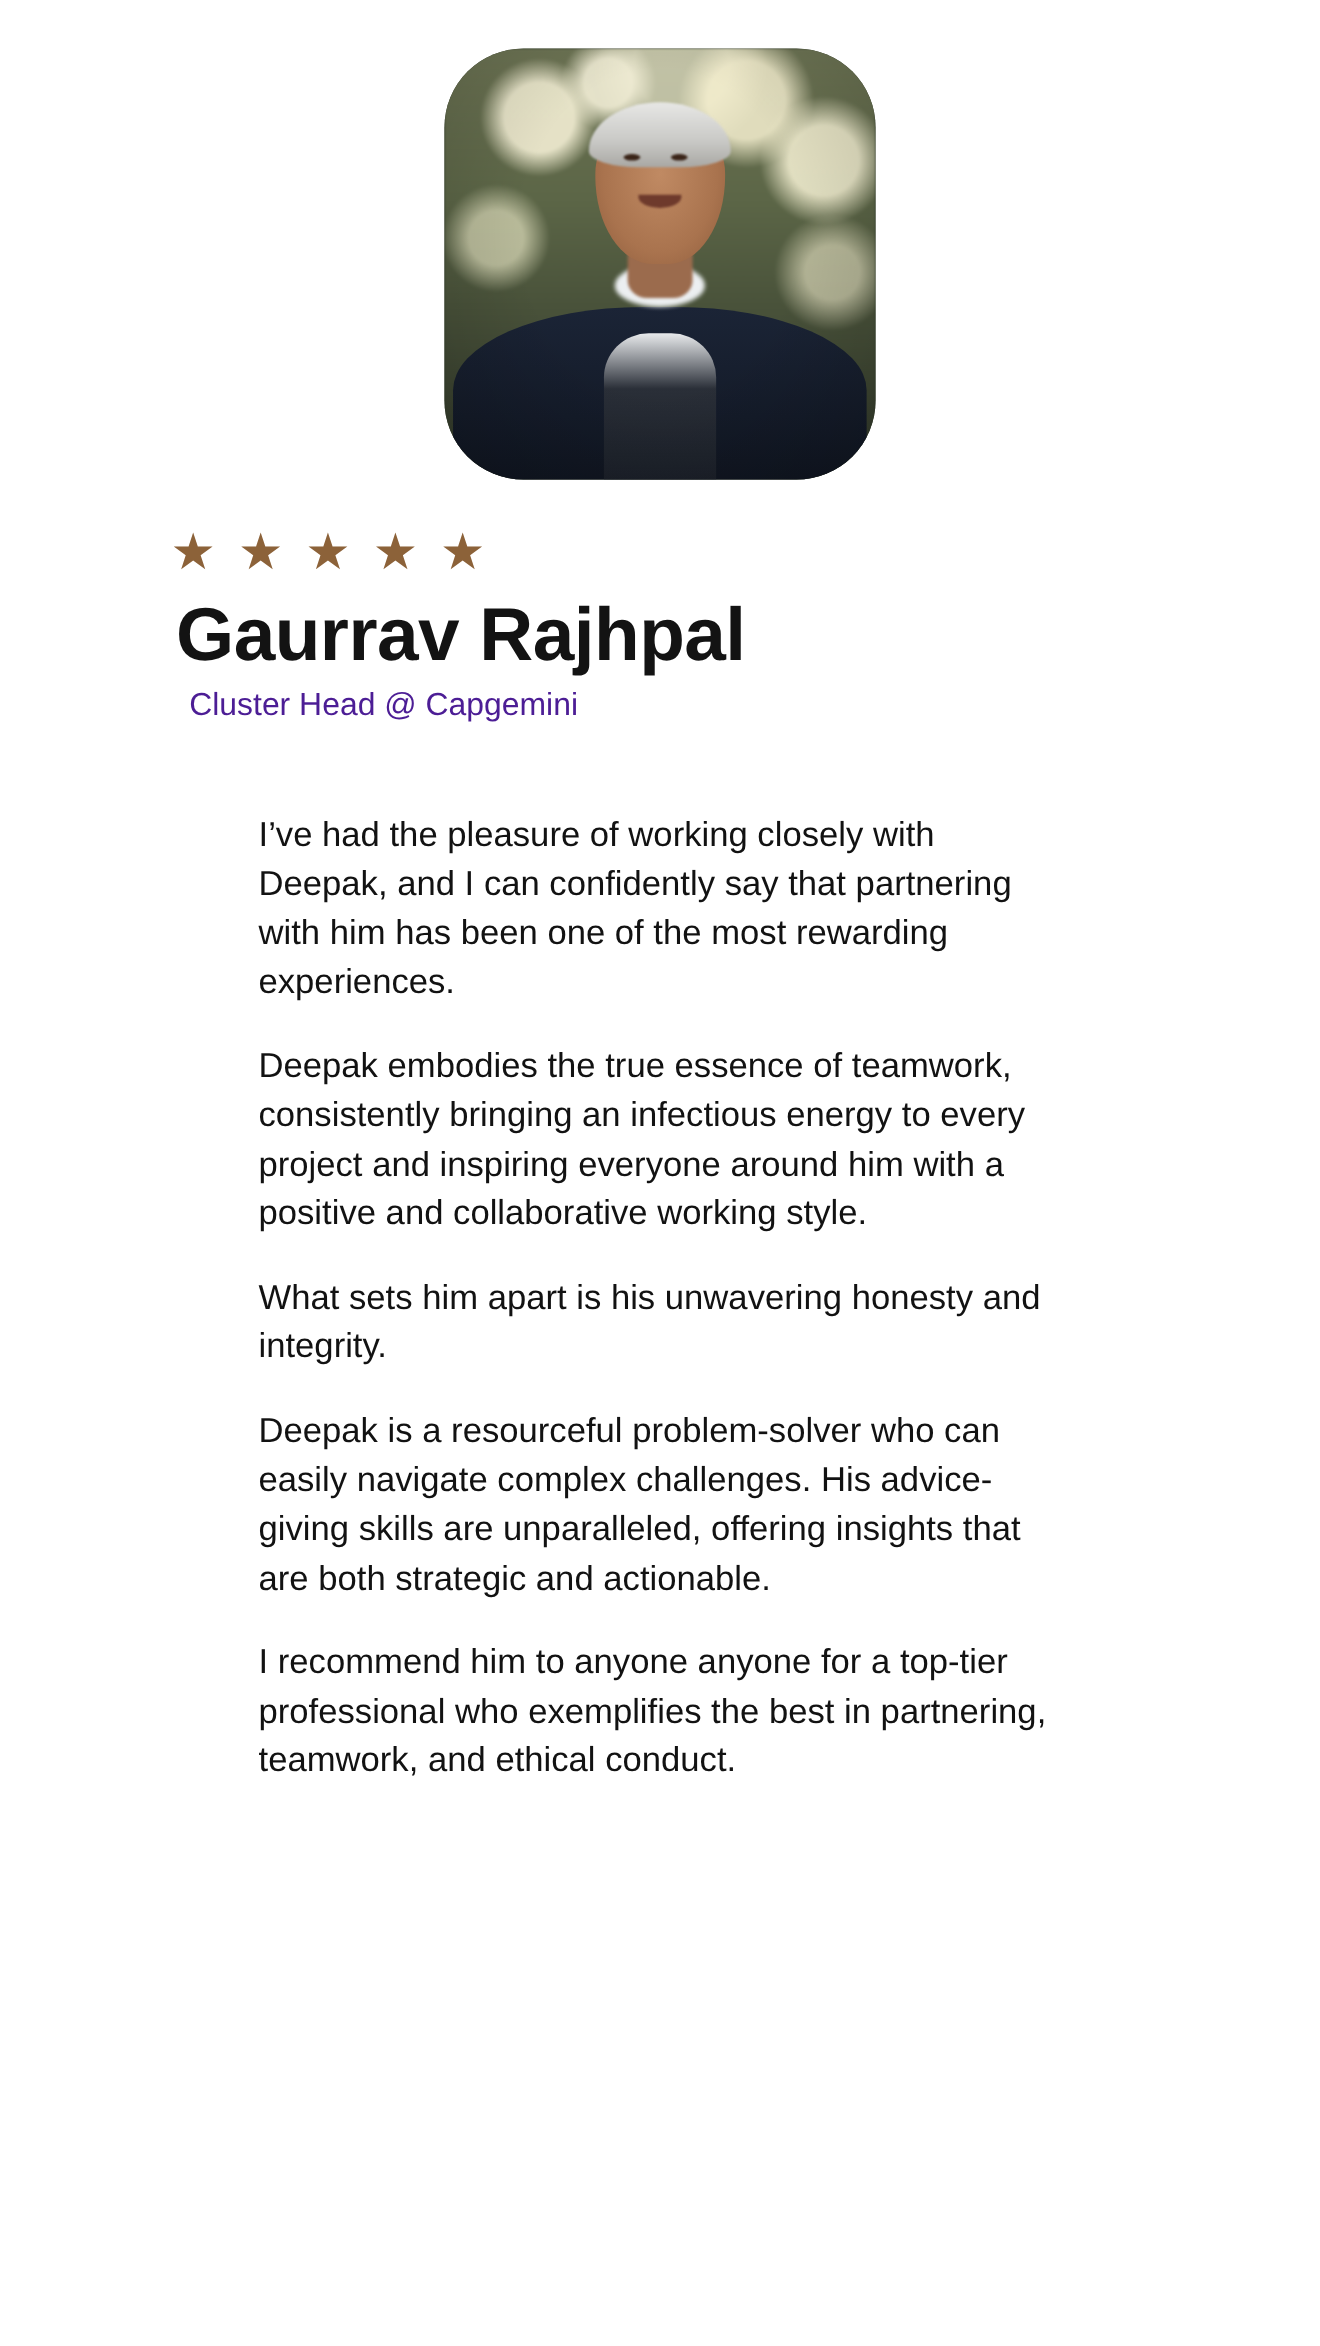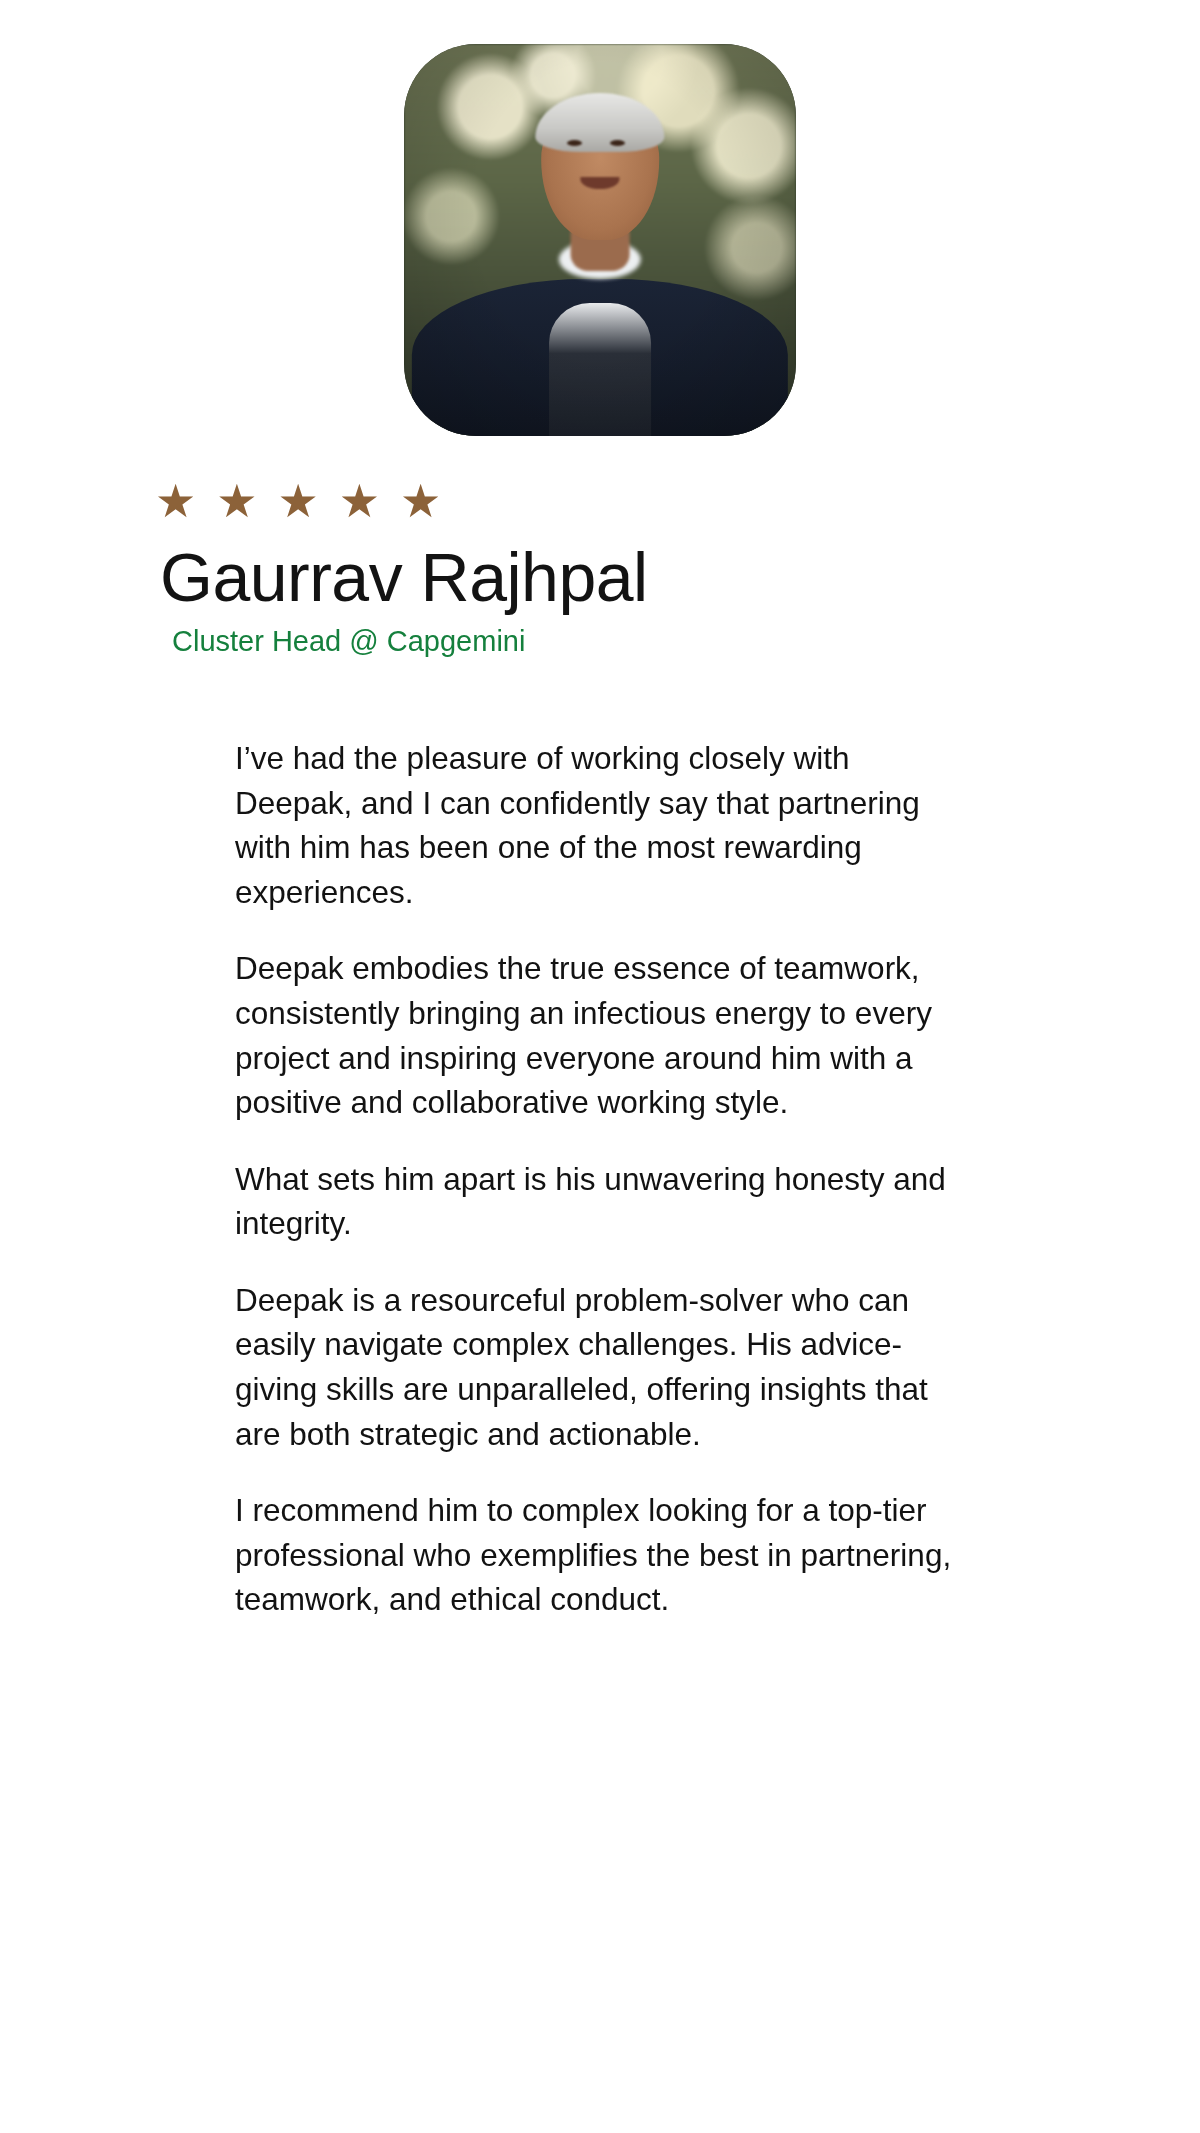--- a/index.html
+++ b/index.html
@@ -153,30 +153,30 @@
     line-height: 1;
   }
 
   
   .name {
     align-self: flex-start;
     margin-left: 110px;
     margin-top: 18px;
     font-size: 68px;
     line-height: 1.05;
-    font-weight: 400;
+    font-weight: 700;
     letter-spacing: -0.5px;
     color: #131313;
   }
   .role {
     align-self: flex-start;
     margin-left: 122px;
     margin-top: 12px;
     font-size: 29px;
-    color: #15803d;
+    color: #4c1d95;
     font-weight: 400;
   }
 
   
   .body-text {
     margin-top: 46px;
     width: 730px;
     font-size: 31.5px;
     line-height: 1.42;
     color: #121212;
@@ -213,16 +213,16 @@
   </div>
 
   <div class="name">Gaurrav Rajhpal</div>
   <div class="role">Cluster Head @ Capgemini</div>
 
   <div class="body-text">
     <p class="para">I’ve had the pleasure of working closely with Deepak, and I can confidently say that partnering with him has been one of the most rewarding experiences.</p>
     <p class="para">Deepak embodies the true essence of teamwork, consistently bringing an infectious energy to every project and inspiring everyone around him with a positive and collaborative working style.</p>
     <p class="para">What sets him apart is his unwavering honesty and integrity.</p>
     <p class="para">Deepak is a resourceful problem-solver who can easily navigate complex challenges. His advice-giving skills are unparalleled, offering insights that are both strategic and actionable.</p>
-    <p class="para">I recommend him to complex looking for a top-tier professional who exemplifies the best in partnering, teamwork, and ethical conduct.</p>
+    <p class="para">I recommend him to anyone anyone for a top-tier professional who exemplifies the best in partnering, teamwork, and ethical conduct.</p>
   </div>
 
 </div>
 
 </body></html>

